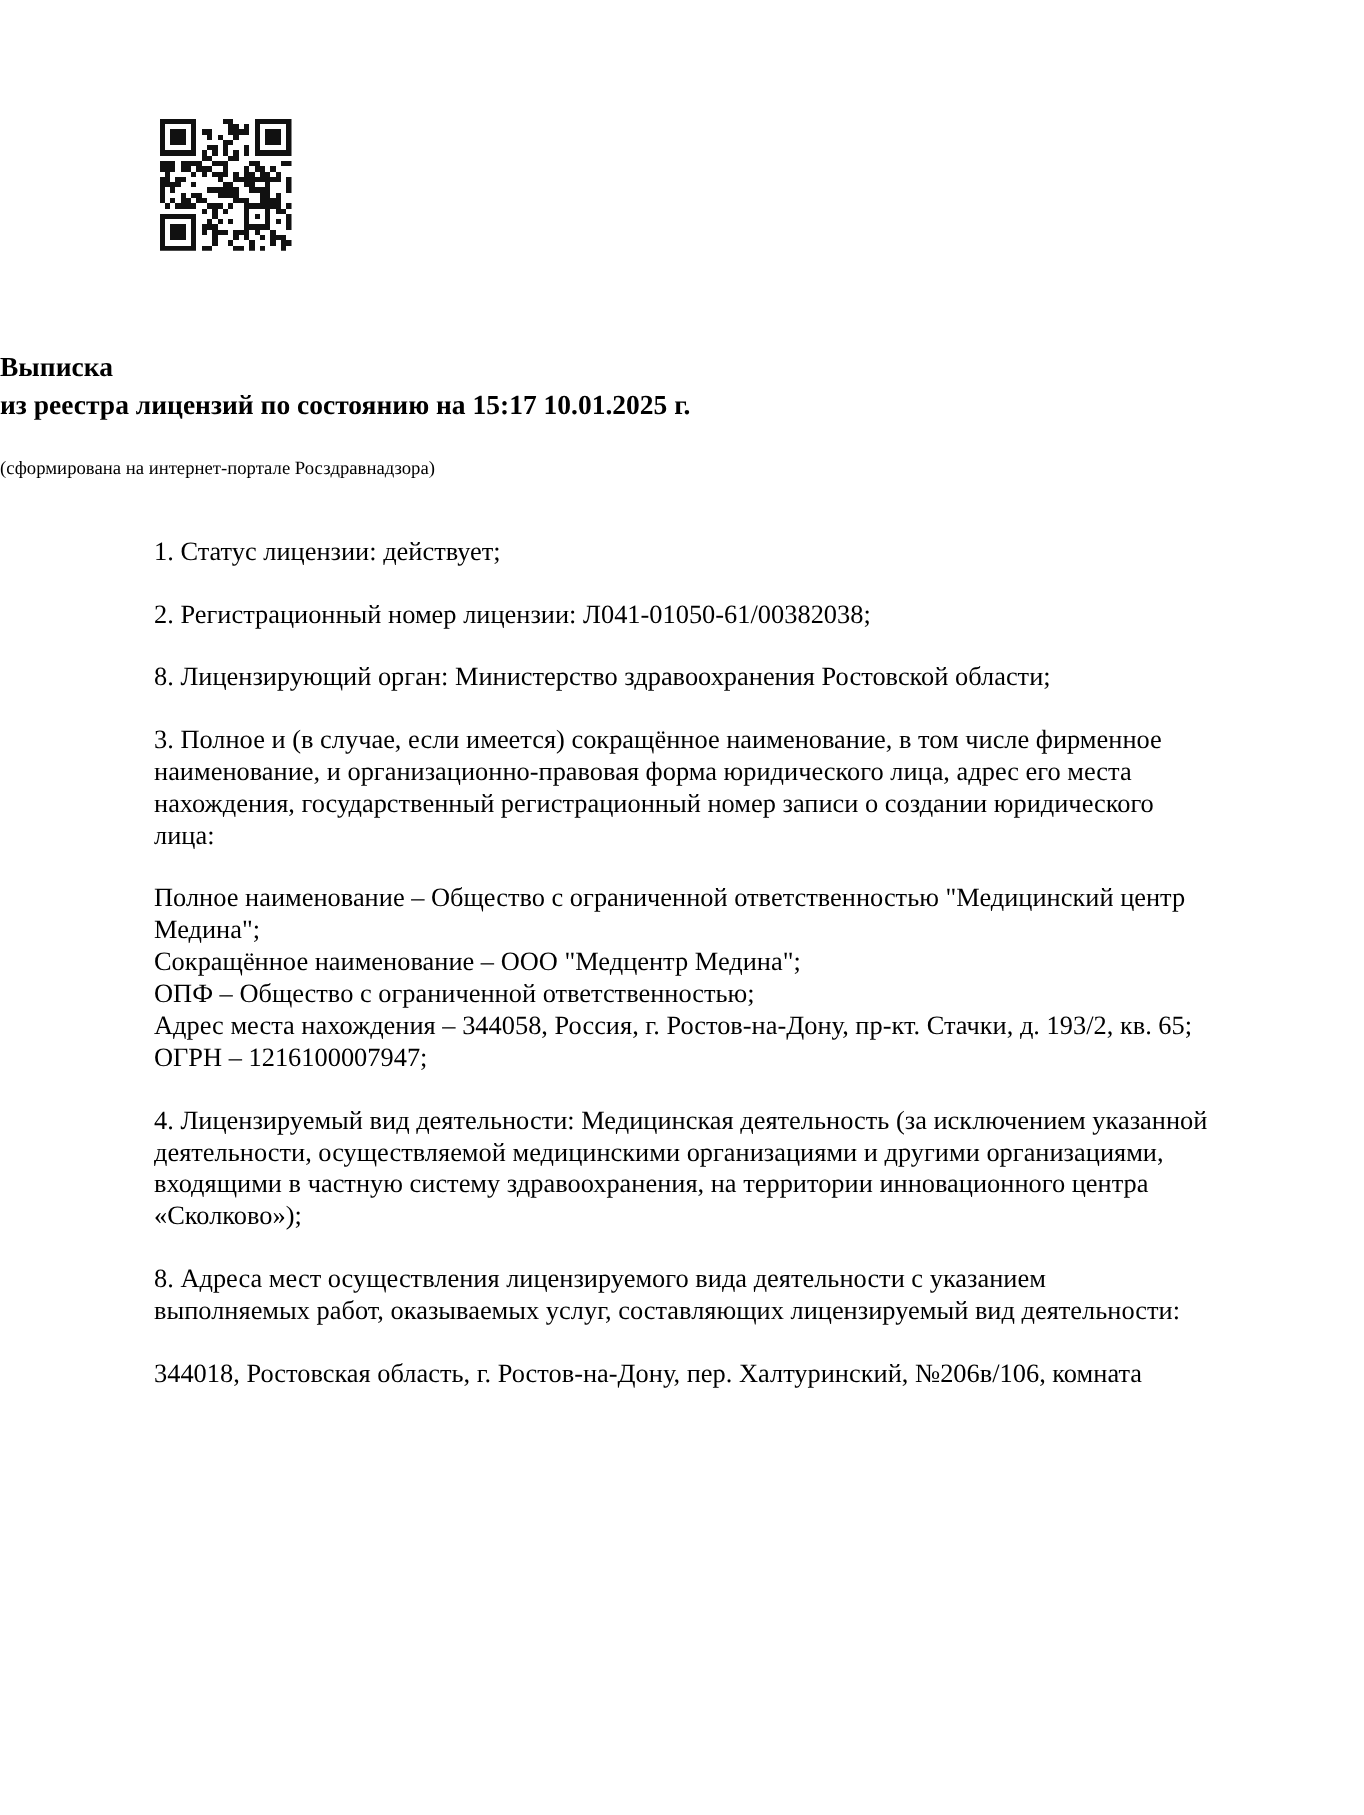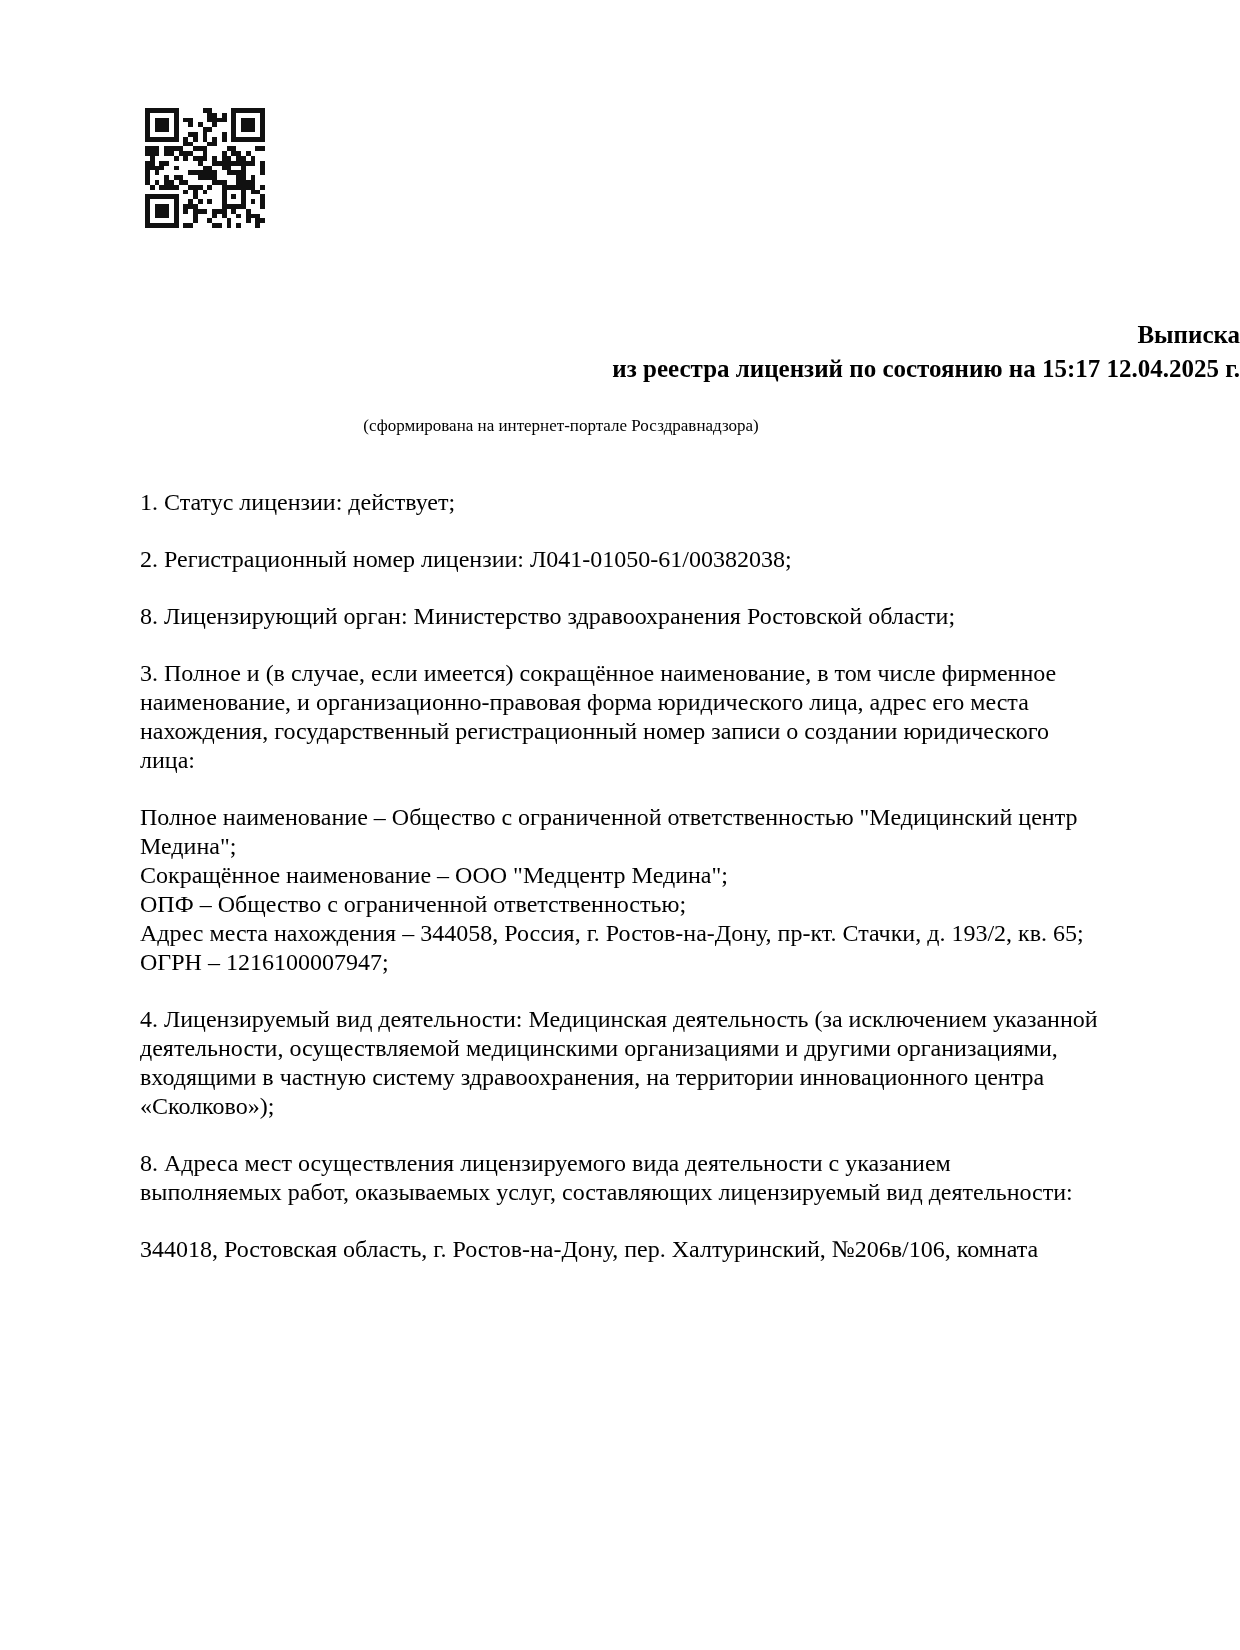--- a/index.html
+++ b/index.html
@@ -22,33 +22,33 @@
     top: 108px;
     width: 120px;
     height: 120px;
   }
   .qr svg { display: block; width: 120px; height: 120px; }
   .title-block {
     position: absolute;
     left: 0;
     top: 318px;
     width: 1240px;
-    text-align: right;
+    text-align: left;
     font-weight: bold;
     font-size: 25px;
     line-height: 34px;
   }
   .subtitle {
     position: absolute;
     left: 0;
     top: 415px;
     width: 1240px;
     padding-right: 118px;
     box-sizing: border-box;
-    text-align: center;
+    text-align: left;
     font-size: 17px;
     line-height: 22px;
   }
   .body-text {
     position: absolute;
     left: 140px;
     top: 488px;
     width: 958px;
     font-size: 24px;
     line-height: 29px;
@@ -367,21 +367,21 @@
         <rect x="14" y="24" width="1" height="1"></rect>
         <rect x="15" y="24" width="1" height="1"></rect>
         <rect x="17" y="24" width="1" height="1"></rect>
         <rect x="19" y="24" width="1" height="1"></rect>
         <rect x="23" y="24" width="1" height="1"></rect>
       </svg>
     </div>
 
   <div class="title-block">
     <div>Выписка</div>
-    <div>из реестра лицензий по состоянию на 15:17 12.04.2025 г.</div>
+    <div>из реестра лицензий по состоянию на 15:17 10.01.2025 г.</div>
   </div>
 
   <div class="subtitle">(сформирована на интернет-портале Росздравнадзора)</div>
 
   <div class="body-text">
     <p>1. Статус лицензии: действует;</p>
     <p>2. Регистрационный номер лицензии: Л041-01050-61/00382038;</p>
     <p>8. Лицензирующий орган: Министерство здравоохранения Ростовской области;</p>
     <p>3. Полное и (в случае, если имеется) сокращённое наименование, в том числе фирменное наименование, и организационно-правовая форма юридического лица, адрес его места нахождения, государственный регистрационный номер записи о создании юридического лица:</p>
     <p>Полное наименование – Общество с ограниченной ответственностью "Медицинский центр Медина";

